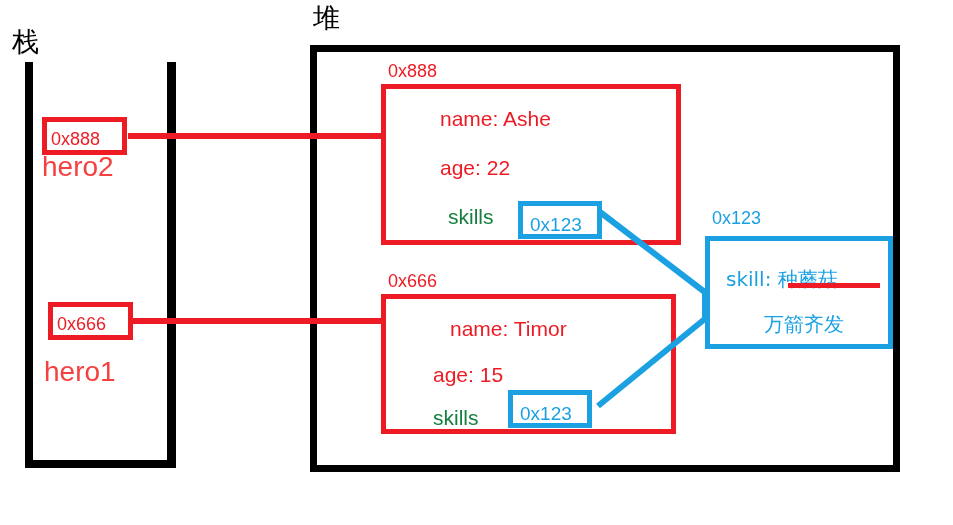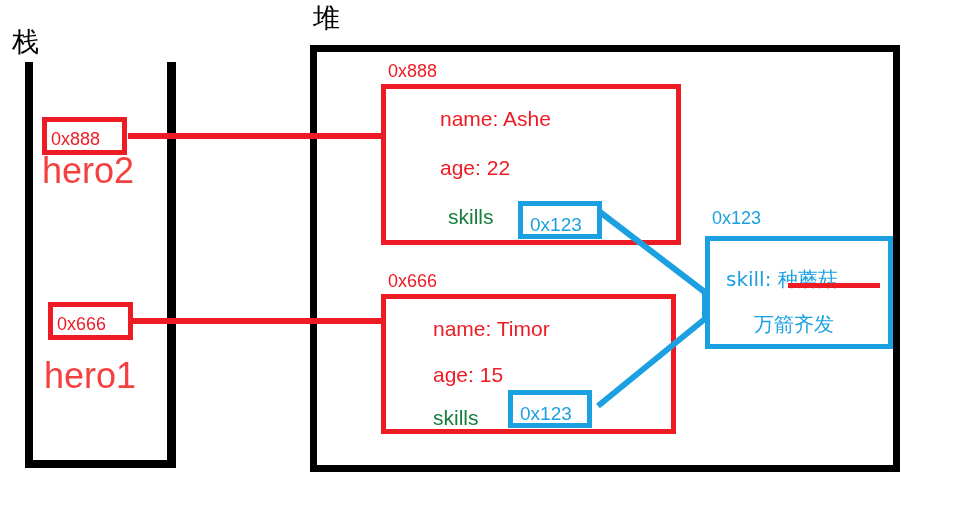--- a/index.html
+++ b/index.html
@@ -82,21 +82,21 @@
   }
   .var-cell .cell-text {
     position: absolute;
     left: 4px; top: 8px;
     font-size: 18px;
     color: #ed1c24;
     line-height: 1;
     white-space: nowrap;
   }
   .var-name {
-    font-size: 36px;
+    font-size: 28px;
     color: #f4403f;
     line-height: 1;
     white-space: nowrap;
   }
 
   
   .obj-field {
     position: absolute;
     font-size: 21px;
     color: #ed1c24;
@@ -176,32 +176,32 @@
     <span class="obj-field" style="left:54px; top:19px;">name: Ashe</span>
     <span class="obj-field" style="left:54px; top:68px;">age: 22</span>
     <span class="obj-field blue-field" style="left:62px; top:117px;">skills</span>
   </div>
   <div class="abs blue-box ptr-cell" style="left:518px; top:201px;">
     <span class="ptr-text">0x123</span>
   </div>
 
   <div class="abs addr-label" style="left:388px; top:272px;">0x666</div>
   <div class="abs red-box" style="left:381px; top:294px; width:295px; height:140px;">
-    <span class="obj-field" style="left:47px; top:19px;">name: Timor</span>
+    <span class="obj-field" style="left:64px; top:19px;">name: Timor</span>
     <span class="obj-field" style="left:47px; top:65px;">age: 15</span>
     <span class="obj-field blue-field" style="left:47px; top:108px;">skills</span>
   </div>
   <div class="abs blue-box ptr-cell" style="left:508px; top:390px;">
     <span class="ptr-text">0x123</span>
   </div>
 
   <div class="abs addr-label blue" style="left:712px; top:209px;">0x123</div>
   <div class="abs blue-box" style="left:705px; top:236px; width:188px; height:113px;">
     <span class="skill-line" style="left:16px; top:28px;"><span>skill: </span><span class="struck">种蘑菇</span></span>
-    <span class="skill-line" style="left:44px; top:73px;">万箭齐发</span>
+    <span class="skill-line" style="left:54px; top:73px;">万箭齐发</span>
   </div>
   <div class="abs strike-bar"></div>
 
   <div class="abs red-line" style="left:128px; top:133px; width:256px;"></div>
 
   <div class="abs red-line" style="left:133px; top:318px; width:251px;"></div>
 
   <svg class="connectors" viewBox="0 0 953 525">
 
     <line x1="600" y1="212" x2="706" y2="293" stroke="#1ba1e2" stroke-width="6"></line>

